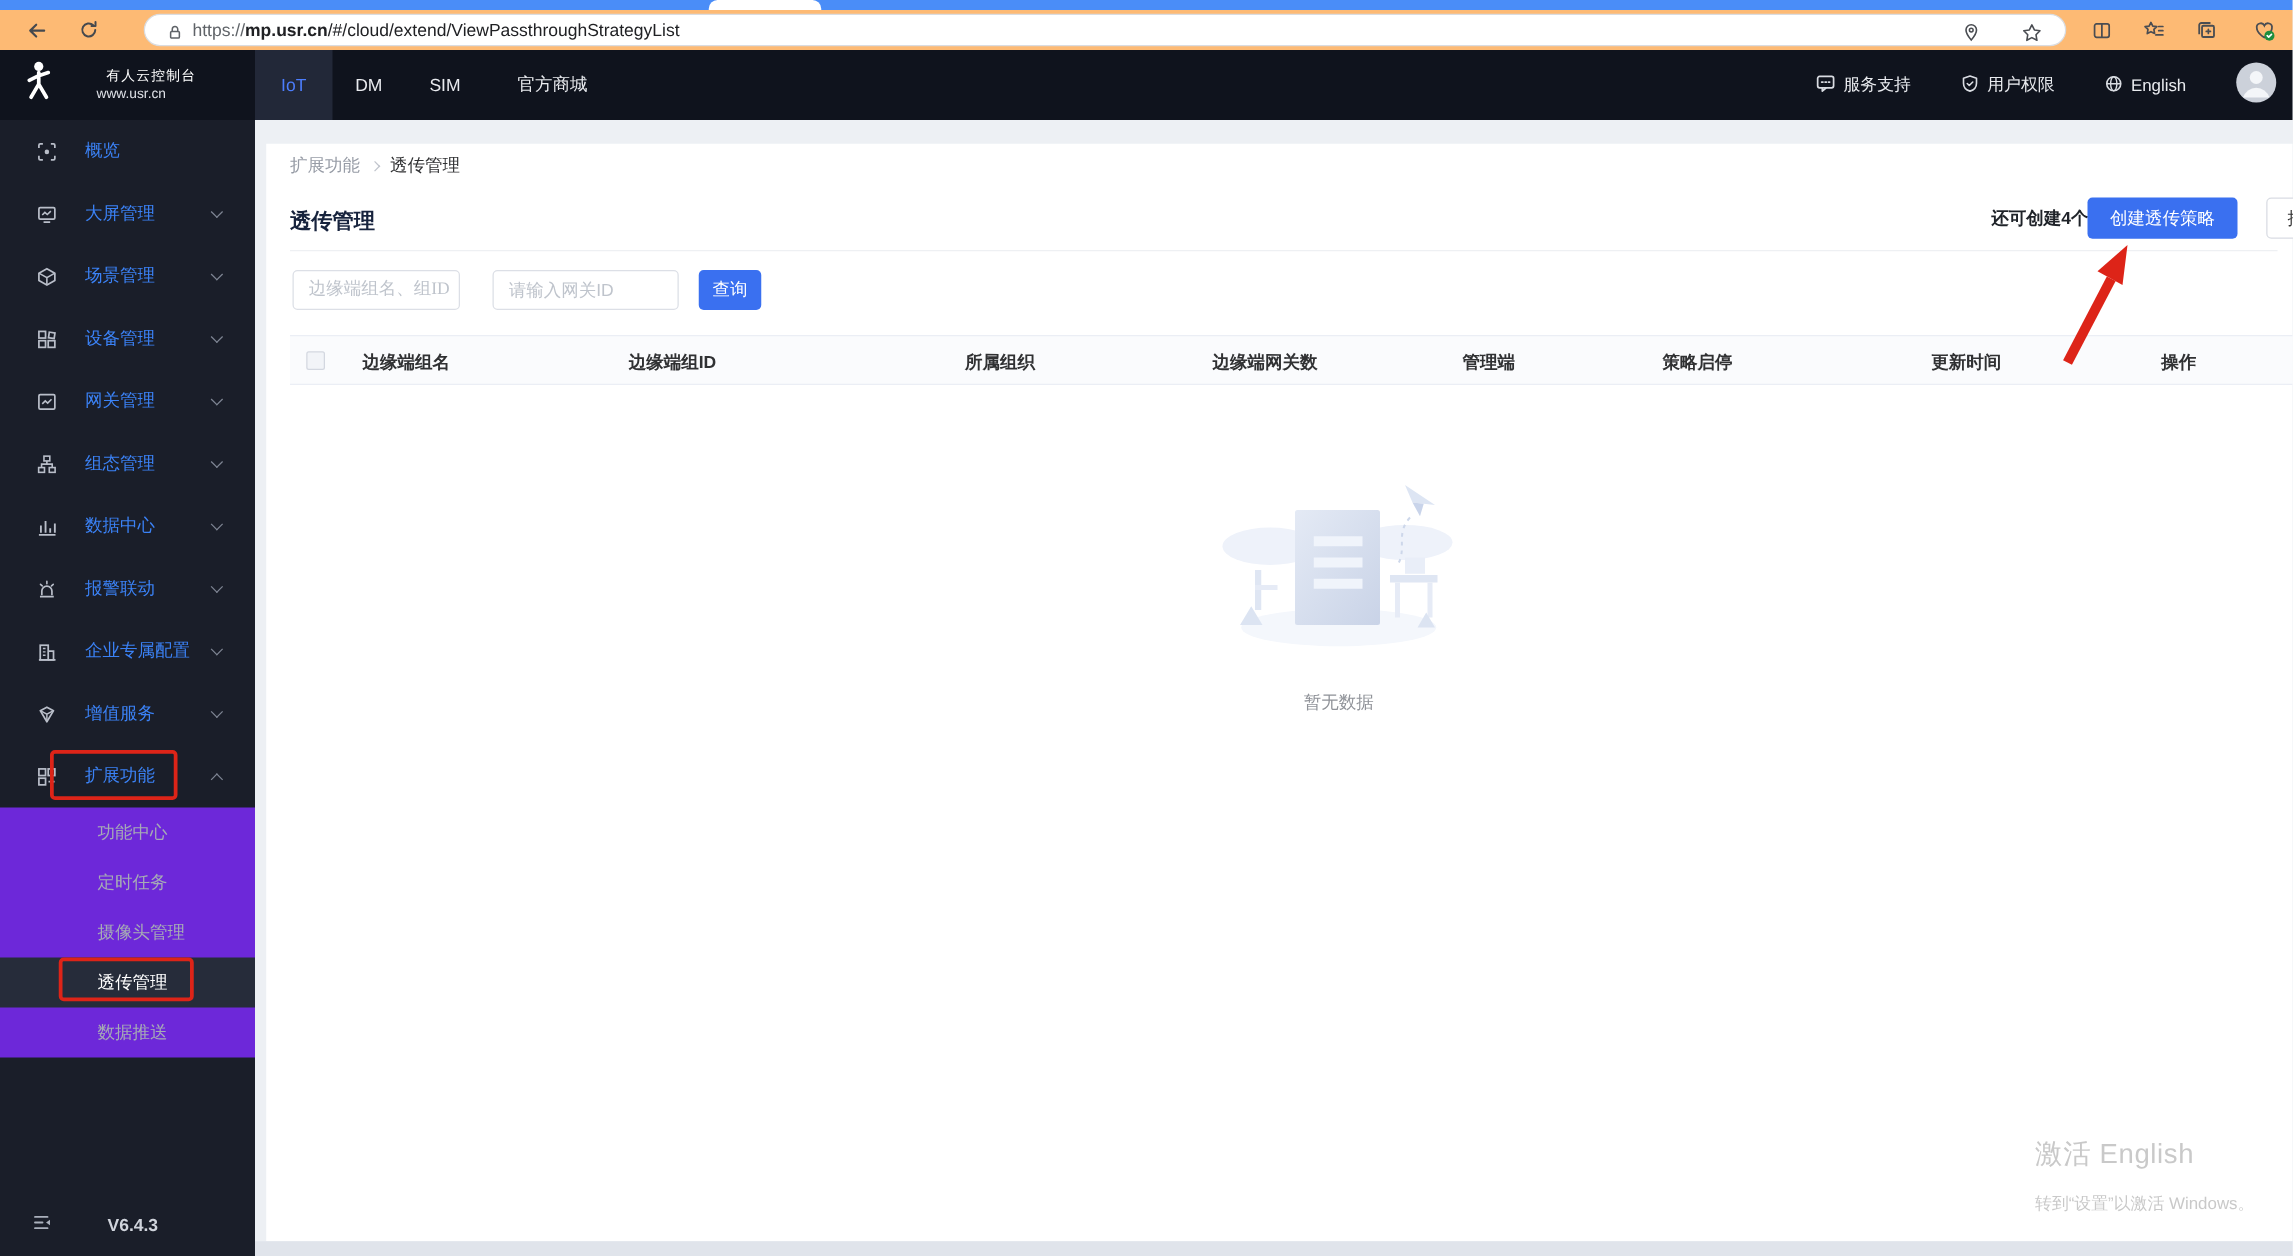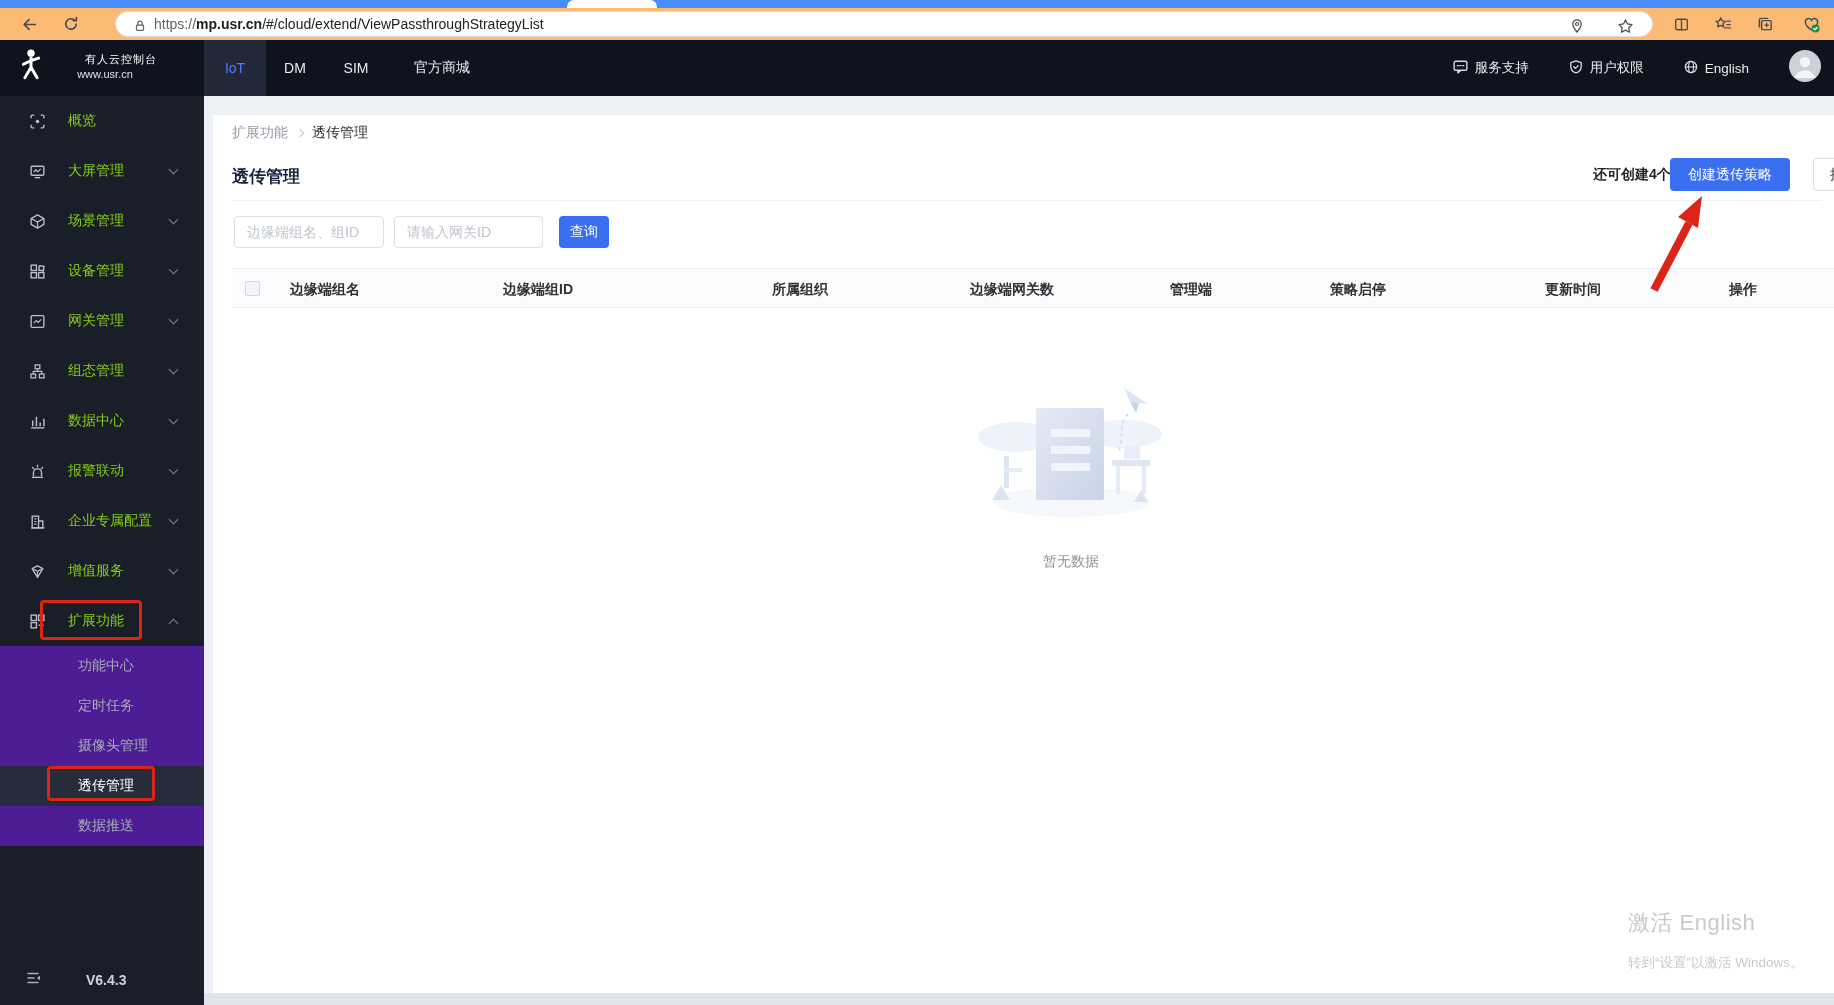--- a/index.html
+++ b/index.html
@@ -23,27 +23,27 @@
   #brandtext { margin-left:9px; text-align:center; }
   #brandtitle { font-size:11px; font-weight:normal; color:#ffffff; letter-spacing:1px;margin-left:32px; }
   #brandsub { font-size:11px; color:#dfe2e8; margin-top:1px; }
   .navtab { position:absolute; top:0; height:56px; display:flex; align-items:center; justify-content:center; font-size:14px; color:#e9ebef; cursor:pointer; }
   .navtab.active { background:#222838; color:#4c7dfc; }
   #headright { position:absolute; right:12px; top:0; height:56px; display:flex; align-items:center; gap:39px; }
   .hritem { display:flex; align-items:center; gap:6px; font-size:13.5px; color:#e9ebef; cursor:pointer; }
 
   
   #sidebar { left:0; top:96px; width:204px; height:909px; background:#1a1e29; }
-  .sbitem { position:relative; height:50px; display:flex; align-items:center; cursor:pointer; color:#84cc16; font-size:14px;padding-left:32px; }
+  .sbitem { position:relative; height:50px; display:flex; align-items:center; cursor:pointer; color:#3b82f6; font-size:14px;padding-left:32px; }
   .sbitem .sbicon { position:absolute; left:29px; width:17px; height:17px; }
   .sbitem .sblabel { position:absolute; left:68px; }
   .chev { position:absolute; left:170px; width:7px; height:7px; border-right:1.4px solid #7f8694; border-bottom:1.4px solid #7f8694; }
   .chev.down { transform:rotate(45deg); top:20px; }
   .chev.up { transform:rotate(-135deg); top:24px; }
-  #submenu { background:#4c1d95; }
+  #submenu { background:#6d28d9; }
   .subitem { height:40px; display:flex; align-items:center; padding-left:78px; font-size:14px; color:#a6abb5; cursor:pointer; }
   .subitem.active { background:#262c3a; color:#ffffff; }
   #versionrow { position:absolute; left:0; bottom:8px; width:204px; height:34px; display:flex; align-items:center; color:#d0d4dc;text-align:right; }
   #versionrow .vicon { margin-left:26px; }
   #versionrow .vtext { margin-left:44px; font-size:14px; font-weight:bold; }
 
   
   #content { left:204px; top:96px; width:1630px; height:909px; background:#edf0f4; }
   #card { position:absolute; left:9px; top:19px; width:1621px; height:878px; background:#ffffff; }
   #breadcrumb { position:absolute; left:19px; top:9px; font-size:14px; display:flex; align-items:center; gap:9px; }
@@ -309,21 +309,21 @@
 <div class="abs" id="content">
   <div id="card">
     <div id="breadcrumb">
       <span class="parent">扩展功能</span>
       <span class="sep"></span>
       <span class="current">透传管理</span>
     </div>
     <div id="pagetitle">透传管理</div>
     <div id="titledivider"></div>
 
-    <input class="searchinput" style="left: 21px; width: 150px;" placeholder="边缘端组名、组ID">
+    <input class="searchinput" style="left: 21px; width: 134px; font-family: Liberation Serif, serif;" placeholder="边缘端组名、组ID">
     <input class="searchinput" style="left: 181px; width: 149px;" placeholder="请输入网关ID">
     <button id="queryBtn">查询</button>
 
     <span id="quota">还可创建4个</span>
     <button id="createBtn">创建透传策略</button>
     <button id="batchBtn">批量</button>
 
     <div id="theadrow">
       <span id="selall"></span>
       <span class="th" style="left:58px">边缘端组名</span>

